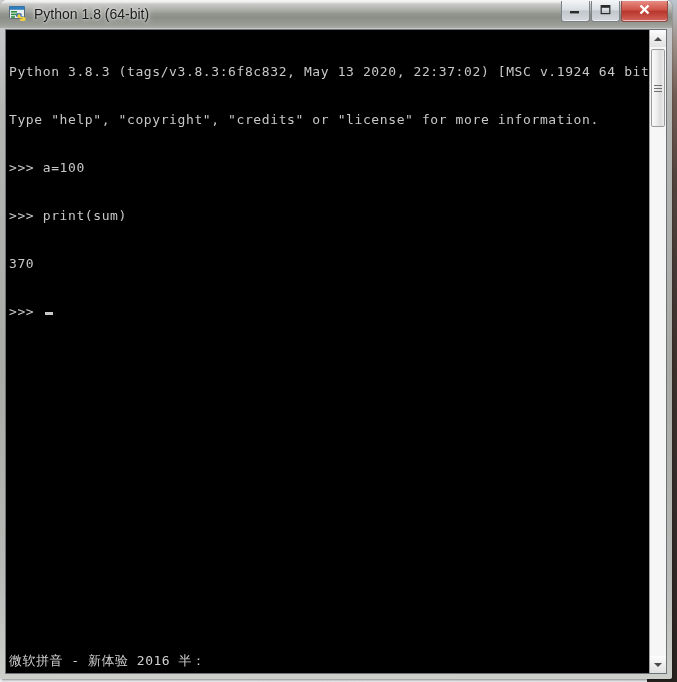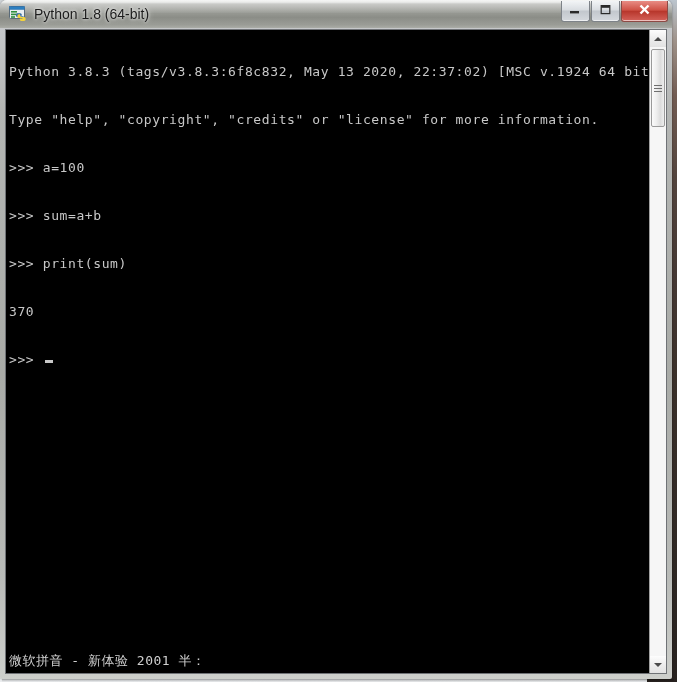--- a/index.html
+++ b/index.html
@@ -290,27 +290,26 @@
       </div>
     </div>
   </div>
 
   <div id="console">
 
     <div id="console-text">
       <div class="c-line">Python 3.8.3 (tags/v3.8.3:6f8c832, May 13 2020, 22:37:02) [MSC v.1924 64 bit (AM</div>
       <div class="c-line">Type "help", "copyright", "credits" or "license" for more information.</div>
       <div class="c-line">&gt;&gt;&gt; a=100</div>
-      <div class="c-line">&gt;&gt;&gt; sum=a+b</div>
       <div class="c-line">&gt;&gt;&gt; print(sum)</div>
       <div class="c-line">370</div>
       <div class="c-line"><span>&gt;&gt;&gt; </span><span class="cursor"></span></div>
     </div>
 
-    <div id="ime-status">微软拼音 - 新体验 2001 半：</div>
+    <div id="ime-status">微软拼音 - 新体验 2016 半：</div>
 
     <div id="scrollbar">
       <div class="sb-btn up">
         <span class="sb-arrow up"></span>
       </div>
       <div id="sb-track">
         <div id="sb-thumb">
           <span class="thumb-grip"></span>
         </div>
       </div>

